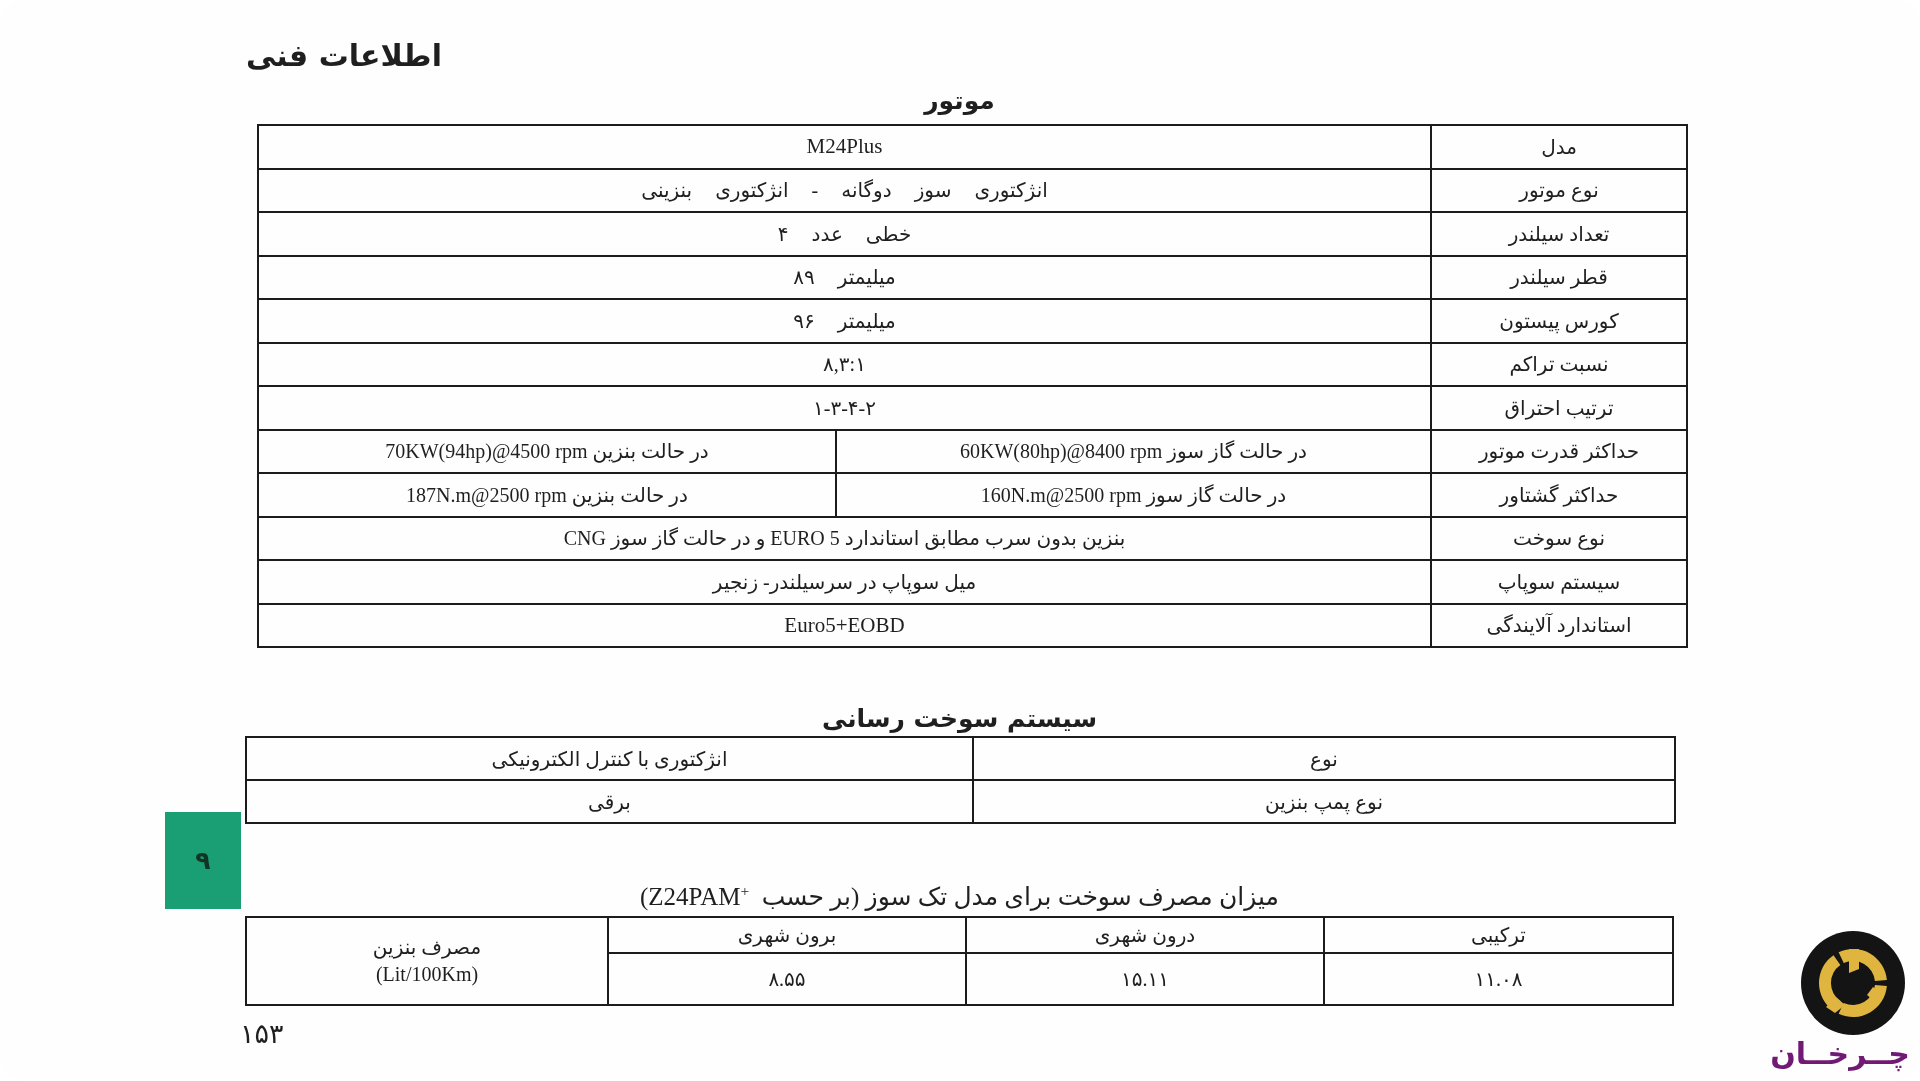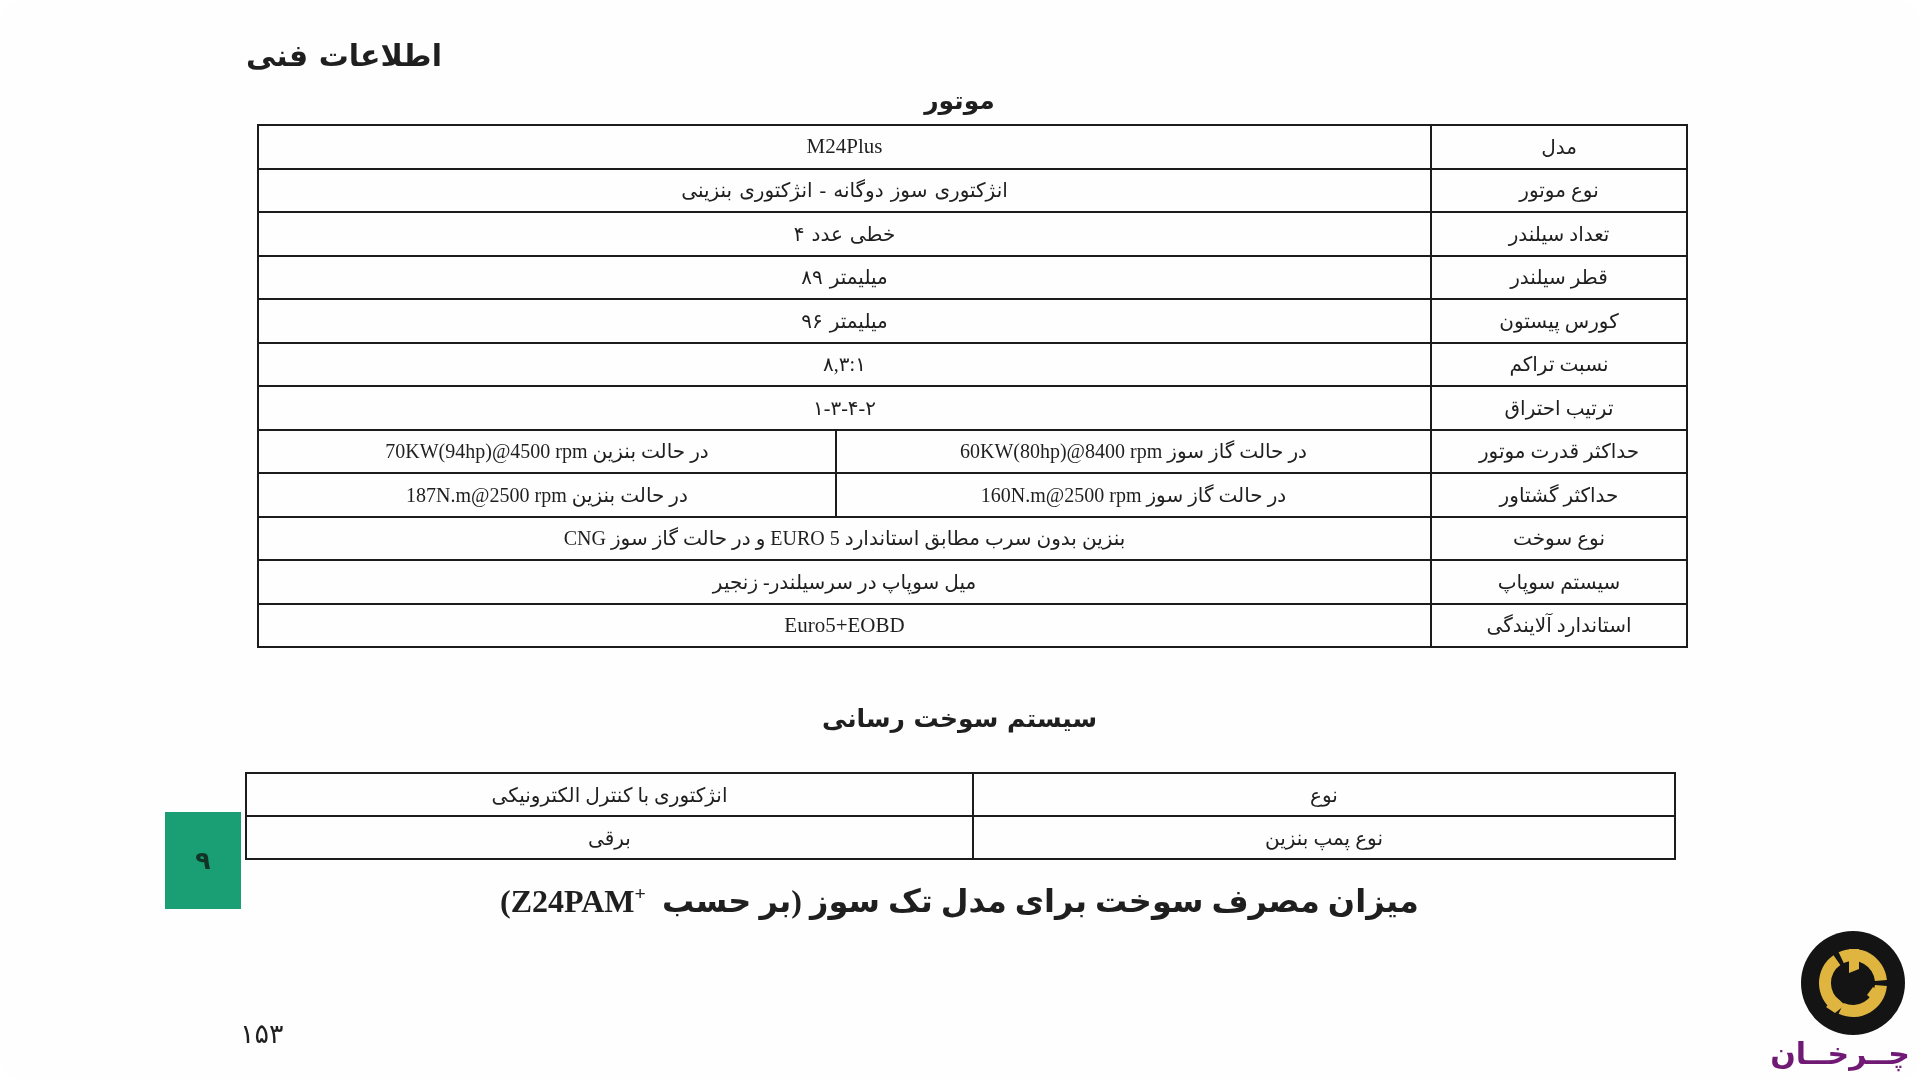--- a/index.html
+++ b/index.html
@@ -16,49 +16,49 @@
     direction:rtl;font-family:"DejaVu Sans",sans-serif;
   }
   .sec-title{
     position:absolute;left:245px;width:1429px;text-align:center;
     font-size:25px;font-weight:bold;direction:rtl;
   }
   .engine-title{top:86px;}
   .fs-title{top:704px;}
   .fc-title{
     position:absolute;left:245px;width:1429px;top:882px;text-align:center;
-    font-size:32px;font-weight:bold;direction:rtl;
+    font-size:25px;font-weight:normal;direction:rtl;
     font-family:"Liberation Serif","DejaVu Sans",serif;
   }
   .fc-title .model{direction:ltr;unicode-bidi:isolate;font-family:"Liberation Serif",serif;}
   .fc-title sup{font-size:62%;vertical-align:super;}
 
   
   table.tbl{
     position:absolute;border-collapse:collapse;table-layout:fixed;
     font-size:20px;color:#1f1f1f;
     font-family:"Liberation Serif","DejaVu Sans",serif;
   }
   table.tbl td{
     border:2px solid #1c1c1c;text-align:center;vertical-align:middle;
     padding:0 6px;overflow:hidden;
   }
   table.engine{left:257px;top:124px;width:1429px;}
   table.engine tr{height:43.5px;}
-  table.fuel-system{left:245px;top:772px;width:1429px;padding-left:40px;}
+  table.fuel-system{left:245px;top:736px;width:1429px;padding-left:40px;}
   table.fuel-system tr{height:43px;}
   table.fuel-cons{left:245px;top:916px;width:1427px;}
   table.fuel-cons tr.hdr{height:36px;}
   table.fuel-cons tr.vals{height:52px;}
 
   td.lab{direction:rtl;}
   td.val{direction:rtl;}
   td.lat{direction:ltr;font-family:"Liberation Serif",serif;font-size:21px;}
   td.num{direction:ltr;}
-  .vparts{direction:ltr;display:flex;justify-content:center;align-items:flex-end;gap:7px;}
+  .vparts{direction:ltr;display:flex;justify-content:center;align-items:flex-end;gap:23px;}
   .vparts .w{direction:rtl;unicode-bidi:isolate;white-space:pre;}
   td.ralign{text-align:right;padding-right:16px;}
   .fc-label .l2{font-family:"Liberation Serif",serif;direction:ltr;unicode-bidi:isolate;}
   .fc-label div{line-height:1.35;}
 
   
   .side-tab{
     position:absolute;left:165px;top:812px;width:76px;height:97px;
     background:#1a9e73;display:flex;align-items:center;justify-content:center;
     font-size:25px;font-weight:bold;color:#103526;
@@ -190,20 +190,44 @@
 
   <div class="side-tab">
     <span>۹</span>
   </div>
 
   <div class="fc-title">
     <span>میزان مصرف سوخت برای مدل تک سوز (بر حسب</span>&nbsp;
     <span class="model"><span>Z24PAM</span><sup>+</sup></span><span>)</span>
   </div>
 
+  <table class="tbl fuel-cons">
+    <colgroup>
+        <col style="width:362px">
+        <col style="width:358px">
+        <col style="width:358px">
+        <col style="width:349px">
+      </colgroup>
+    <tbody>
+        <tr class="hdr">
+      <td rowspan="2" class="fc-label" dir="rtl">
+        <div>مصرف بنزین</div>
+        <div class="l2">(Lit/100Km)</div>
+      </td>
+      <td class="lab ralign">برون شهری</td>
+      <td class="lab ralign">درون شهری</td>
+      <td class="lab ralign">ترکیبی</td>
+    </tr>
+    <tr class="vals">
+      <td class="num ralign">۸.۵۵</td>
+      <td class="num ralign">۱۵.۱۱</td>
+      <td class="num ralign">۱۱.۰۸</td>
+    </tr>
+  </tbody>
+    </table>
 
   <div class="page-number">۱۵۳</div>
 
   <div class="logo">
     <svg width="110" height="110" viewBox="-55 -55 110 110">
       <circle cx="0" cy="0" r="52" fill="#141414"></circle>
       <g fill="#dfb540">
         <g transform="rotate(255)">
           <path d="M 33.5,-5.9 A 34,34 0 0 1 -5.9,33.5 L -3.8,21.7 A 22,22 0 0 0 21.7,-3.8 Z"></path>
         </g>

